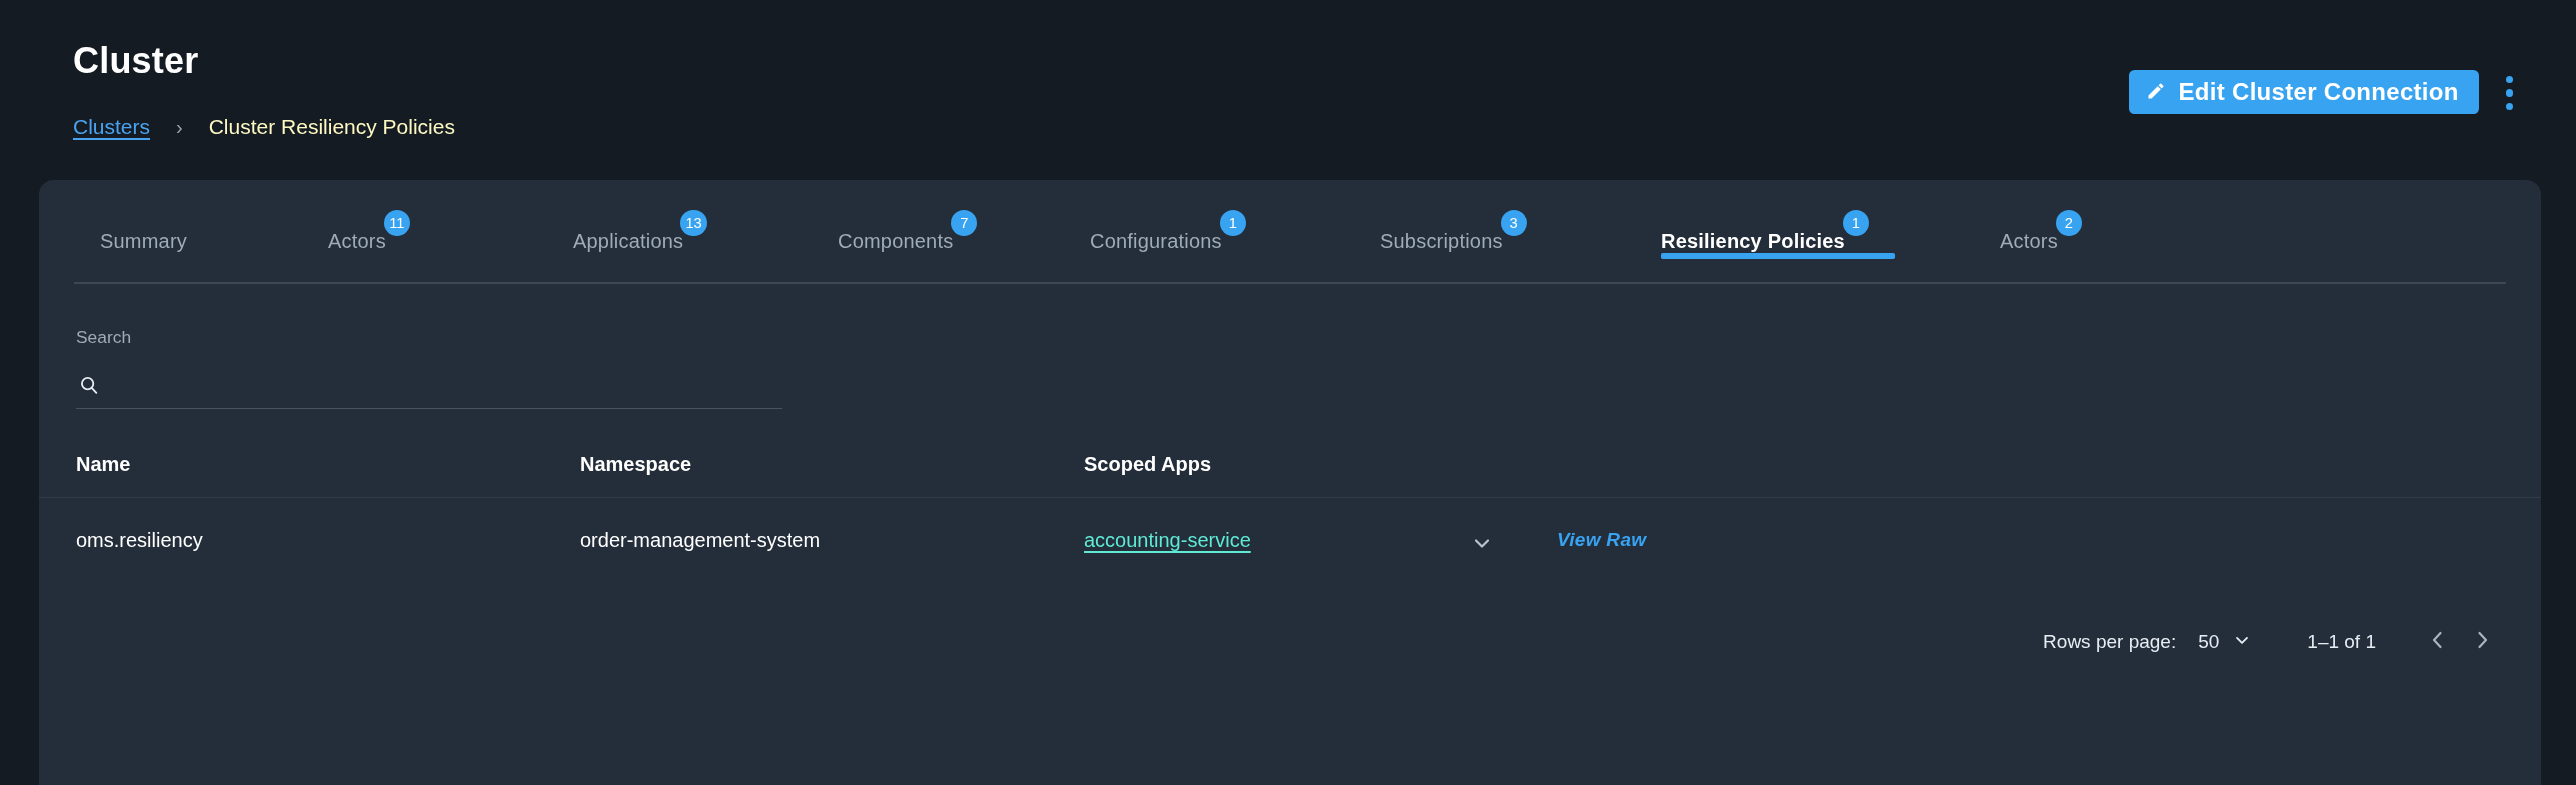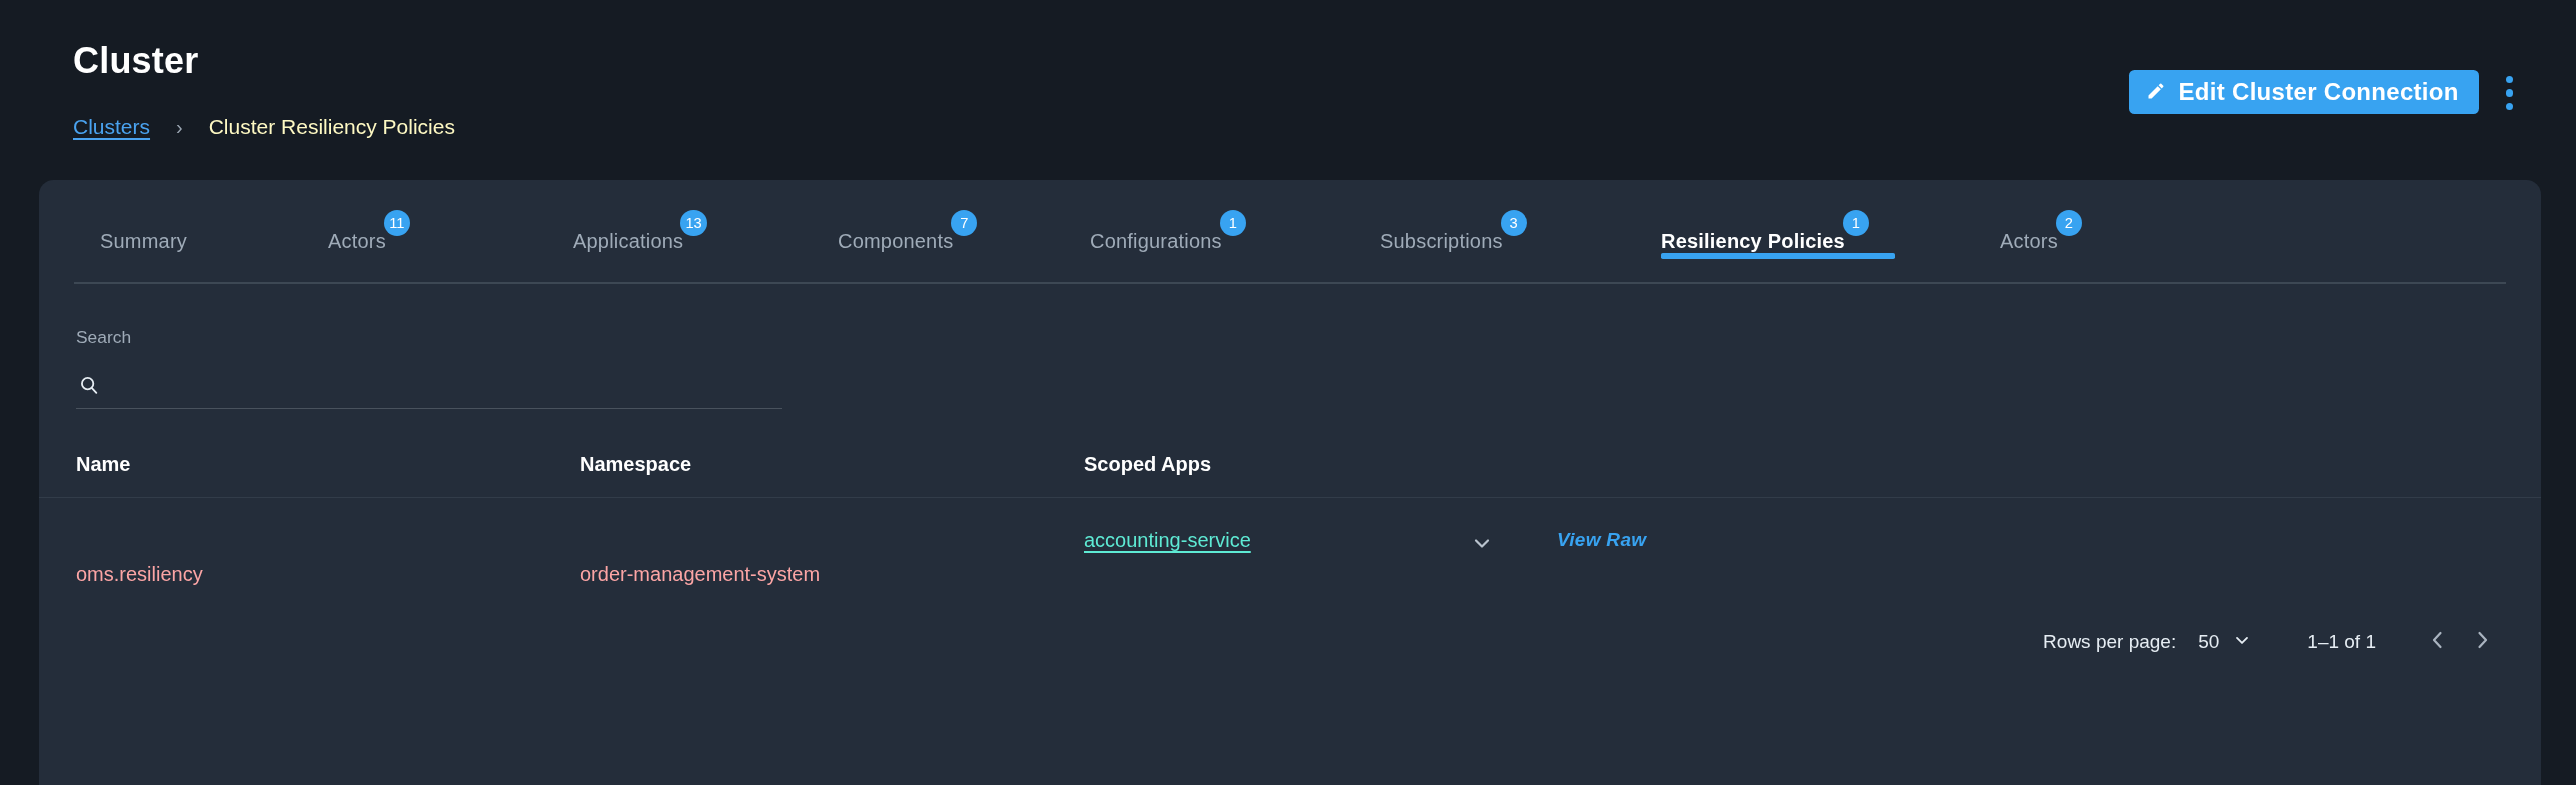--- a/index.html
+++ b/index.html
@@ -247,24 +247,23 @@
     top: 7.3px;
   }
 
   .table-row {
     position: relative;
     height: 88px;
     border-top: 1.8px solid #323c49;
   }
   .td {
     font-size: 20px;
-    color: #fca5a5;
+    color: #ffffff;
     white-space: nowrap;
     top: 31px;
-    margin-top: 34px;
   }
   .td-link {
     font-size: 20px;
     color: #5eead4;
     text-decoration: underline;
     text-underline-offset: 3.7px;
     cursor: pointer;
     white-space: nowrap;
     top: 31px;
   }

